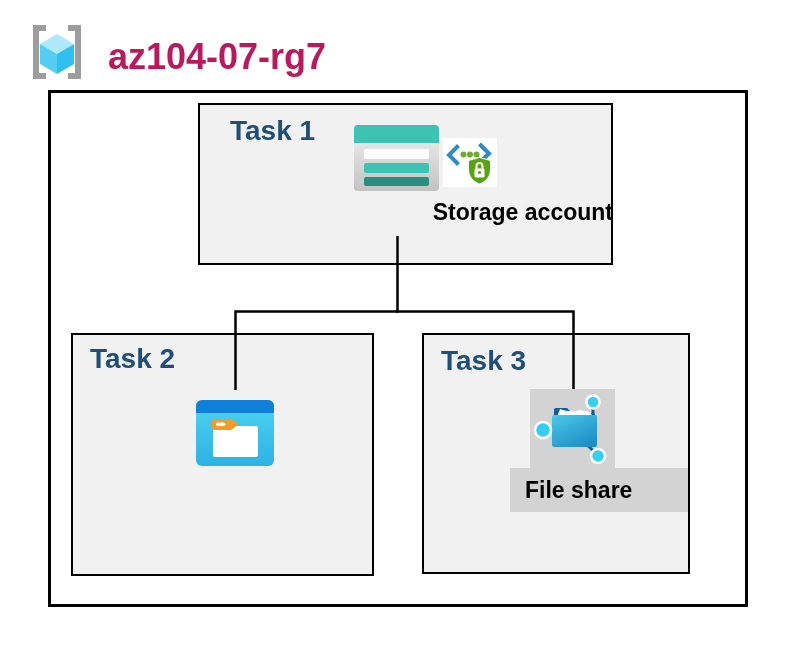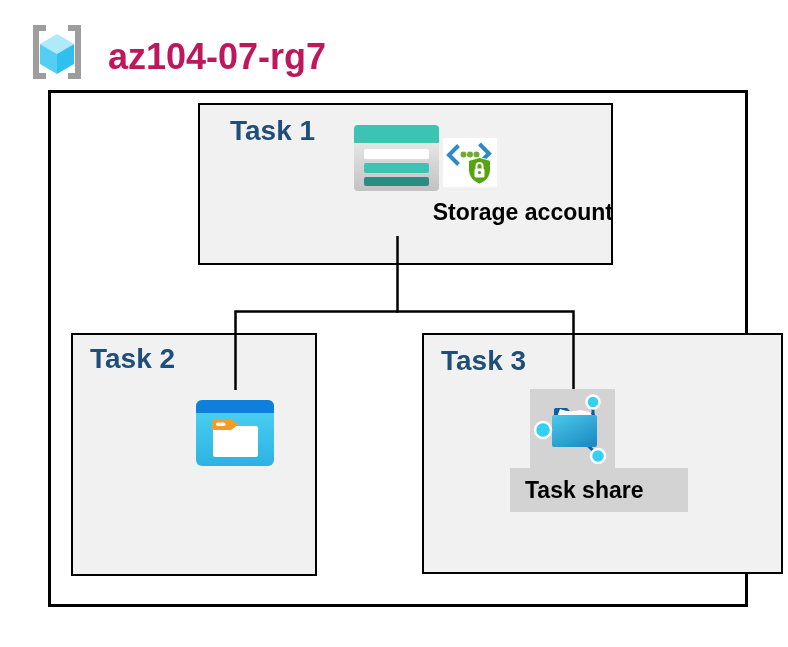--- a/index.html
+++ b/index.html
@@ -13,22 +13,22 @@
   .canvas{position:relative; width:788px; height:647px; background:var(--background); overflow:hidden;}
 
   .rg-icon{position:absolute; left:30px; top:24px; width:54px; height:56px;}
   .rg-title{position:absolute; left:108px; top:36px; font-size:36px; font-weight:bold; color:#be185d; letter-spacing:0px;}
 
   .outer-box{position:absolute; left:48px; top:90px; width:700px; height:517px;
              border:3px solid var(--box-border); background:transparent;}
 
   .task-box{position:absolute; background:var(--box-fill); border:2.5px solid var(--box-border);}
   .task1{left:198px; top:103px; width:415px; height:162px;}
-  .task2{left:71px;  top:333px; width:246px; height:243px;}
-  .task3{left:422px; top:333px; width:361px; height:241px;}
+  .task2{left:71px;  top:333px; width:303px; height:243px;}
+  .task3{left:422px; top:333px; width:268px; height:241px;}
   .task-label{position:absolute; font-size:28px; font-weight:bold; color:var(--task-label);}
   .task1 .task-label{left:30px; top:10px;}
   .task2 .task-label{left:17px; top:8px;}
   .task3 .task-label{left:17px; top:10px;}
 
   .connectors{position:absolute; left:0; top:0; width:788px; height:647px; z-index:3; pointer-events:none;}
   .connectors path{stroke:#000; stroke-width:2.5; fill:none;}
 
   .icon{position:absolute; z-index:4;}
   .storage-icon{left:354px; top:125px; width:85px; height:66px;}
@@ -135,15 +135,15 @@
       </linearGradient>
     </defs>
     <rect width="78" height="66" rx="6" fill="url(#blg)"></rect>
     <path d="M0 13 V6 a6 6 0 0 1 6 -6 H72 a6 6 0 0 1 6 6 V13 Z" fill="#0E80DA"></path>
     <rect x="17" y="26" width="45" height="31" rx="2" fill="#FFFFFF"></rect>
     <path d="M18.5 19 h16.5 l7.5 5.5 -7.5 5.5 h-16.5 a2.5 2.5 0 0 1 -2.5 -2.5 v-6 a2.5 2.5 0 0 1 2.5 -2.5 Z" fill="#F59B25"></path>
     <rect x="20" y="22.5" width="9.5" height="3.5" rx="1.75" fill="#FFFFFF"></rect>
   </svg>
 
   <div class="resource-label storage-label">Storage account</div>
-  <div class="resource-label fs-label">Task share</div>
+  <div class="resource-label fs-label">File share</div>
 
 </div>
 
 </body></html>

